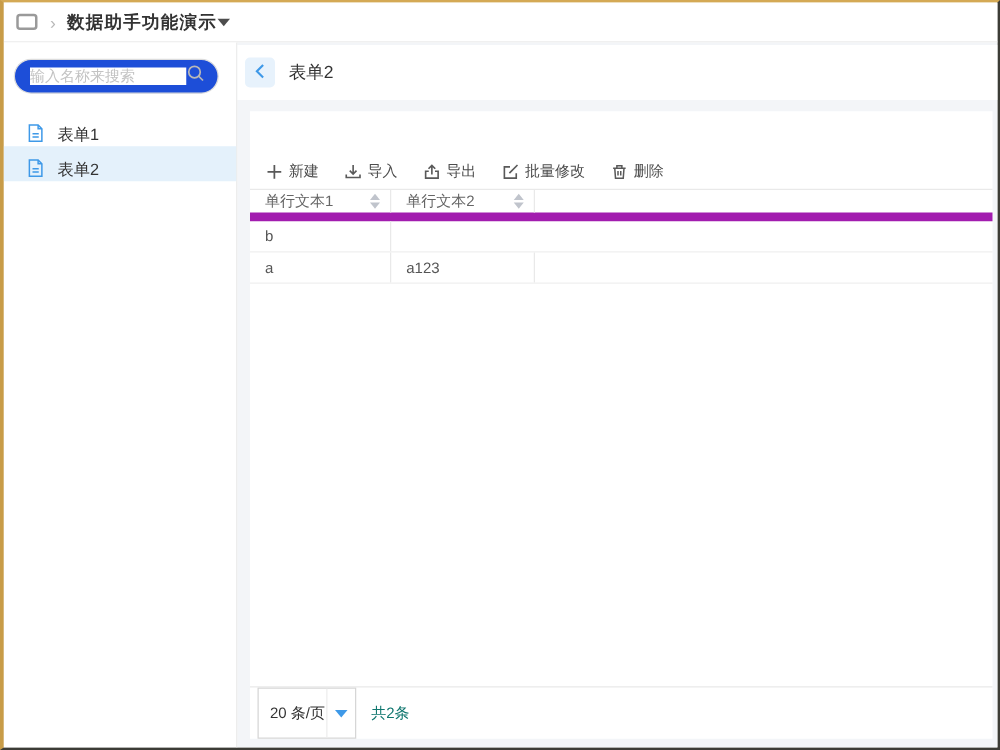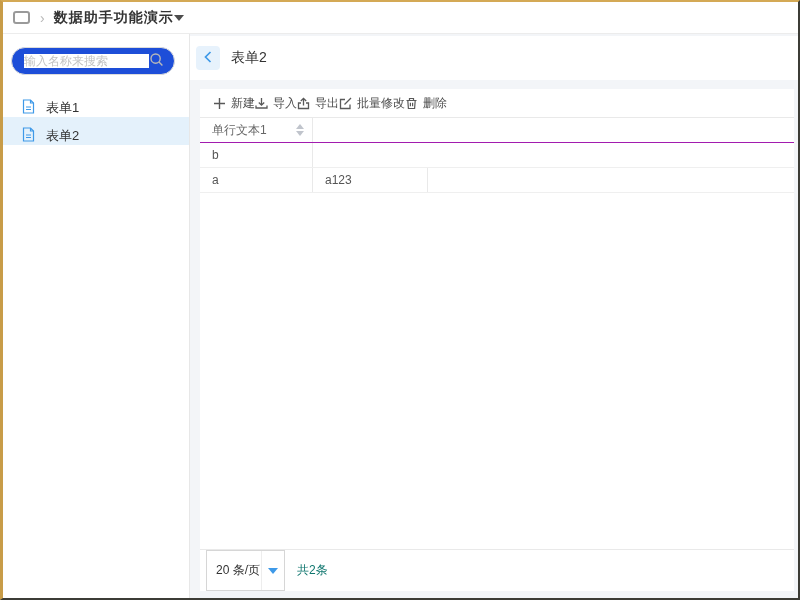--- a/index.html
+++ b/index.html
@@ -32,26 +32,26 @@
   
   .main { flex:1; background:#f3f5f8; position:relative; }
   .main-header { position:absolute; left:0; top:2px; right:0; height:44px; background:#fff;
     display:flex; align-items:center; padding-left:6px; gap:11px; }
   .back-btn { width:24px; height:24px; border-radius:4px; background:#e7f2fc; border:none;
     display:flex; align-items:center; justify-content:center; cursor:pointer; }
   .page-title { font-size:14px; color:#333; }
   .panel { position:absolute; left:10px; top:55px; right:4px; bottom:7px; background:#fff;
     display:flex; flex-direction:column; }
   
-  .toolbar { height:28px; display:flex; align-items:center; padding-left:13px; }
+  .toolbar { height:28px; display:flex; align-items:center; gap:21px; padding-left:13px;margin-top:34px; }
   .tb-btn { display:flex; align-items:center; gap:5px; background:none; border:none;
     font-size:12px; color:#4d4d4d; cursor:pointer; font-family:inherit; }
   .tb-btn svg { display:block; }
   
-  .tbl-header { display:flex; height:26px; border-top:1px solid #e9e9e9; border-bottom:1px solid #a21caf; }
+  .tbl-header { display:flex; height:26px; border-top:1px solid #e9e9e9; border-bottom:7px solid #a21caf; }
   .tbl-row { display:flex; height:25px; border-bottom:1px solid #efefef; }
   .cell { display:flex; align-items:center; padding:0 8px 0 12px; font-size:12px; overflow:hidden; }
   .c1 { width:113px; border-right:1px solid #e9e9e9; }
   .c2 { width:115px; border-right:1px solid #e9e9e9; }
   .c3 { flex:1; border-right:none; }
   .tbl-header .cell { color:#666; justify-content:space-between; }
   .tbl-row .cell { color:#555; }
   .sort { display:flex; flex-direction:column; gap:2px; cursor:pointer; }
   .sort i { width:0; height:0; border-left:4px solid transparent; border-right:4px solid transparent; display:block; }
   .sort .up { border-bottom:5px solid #c0c4cc; }
@@ -182,20 +182,27 @@
 
         <div>
           <div class="tbl-header">
             <div class="cell c1">
               <span>单行文本1</span>
               <span class="sort">
                   <i class="up"></i>
                   <i class="dn"></i>
                 </span>
             </div>
+            <div class="cell c2">
+              <span>单行文本2</span>
+              <span class="sort">
+                  <i class="up"></i>
+                  <i class="dn"></i>
+                </span>
+            </div>
             <div class="cell c3">
               <span></span>
             </div>
           </div>
           <div class="tbl-row">
             <div class="cell c1">b</div>
             <div class="cell c3"></div>
           </div>
           <div class="tbl-row">
             <div class="cell c1">a</div>

